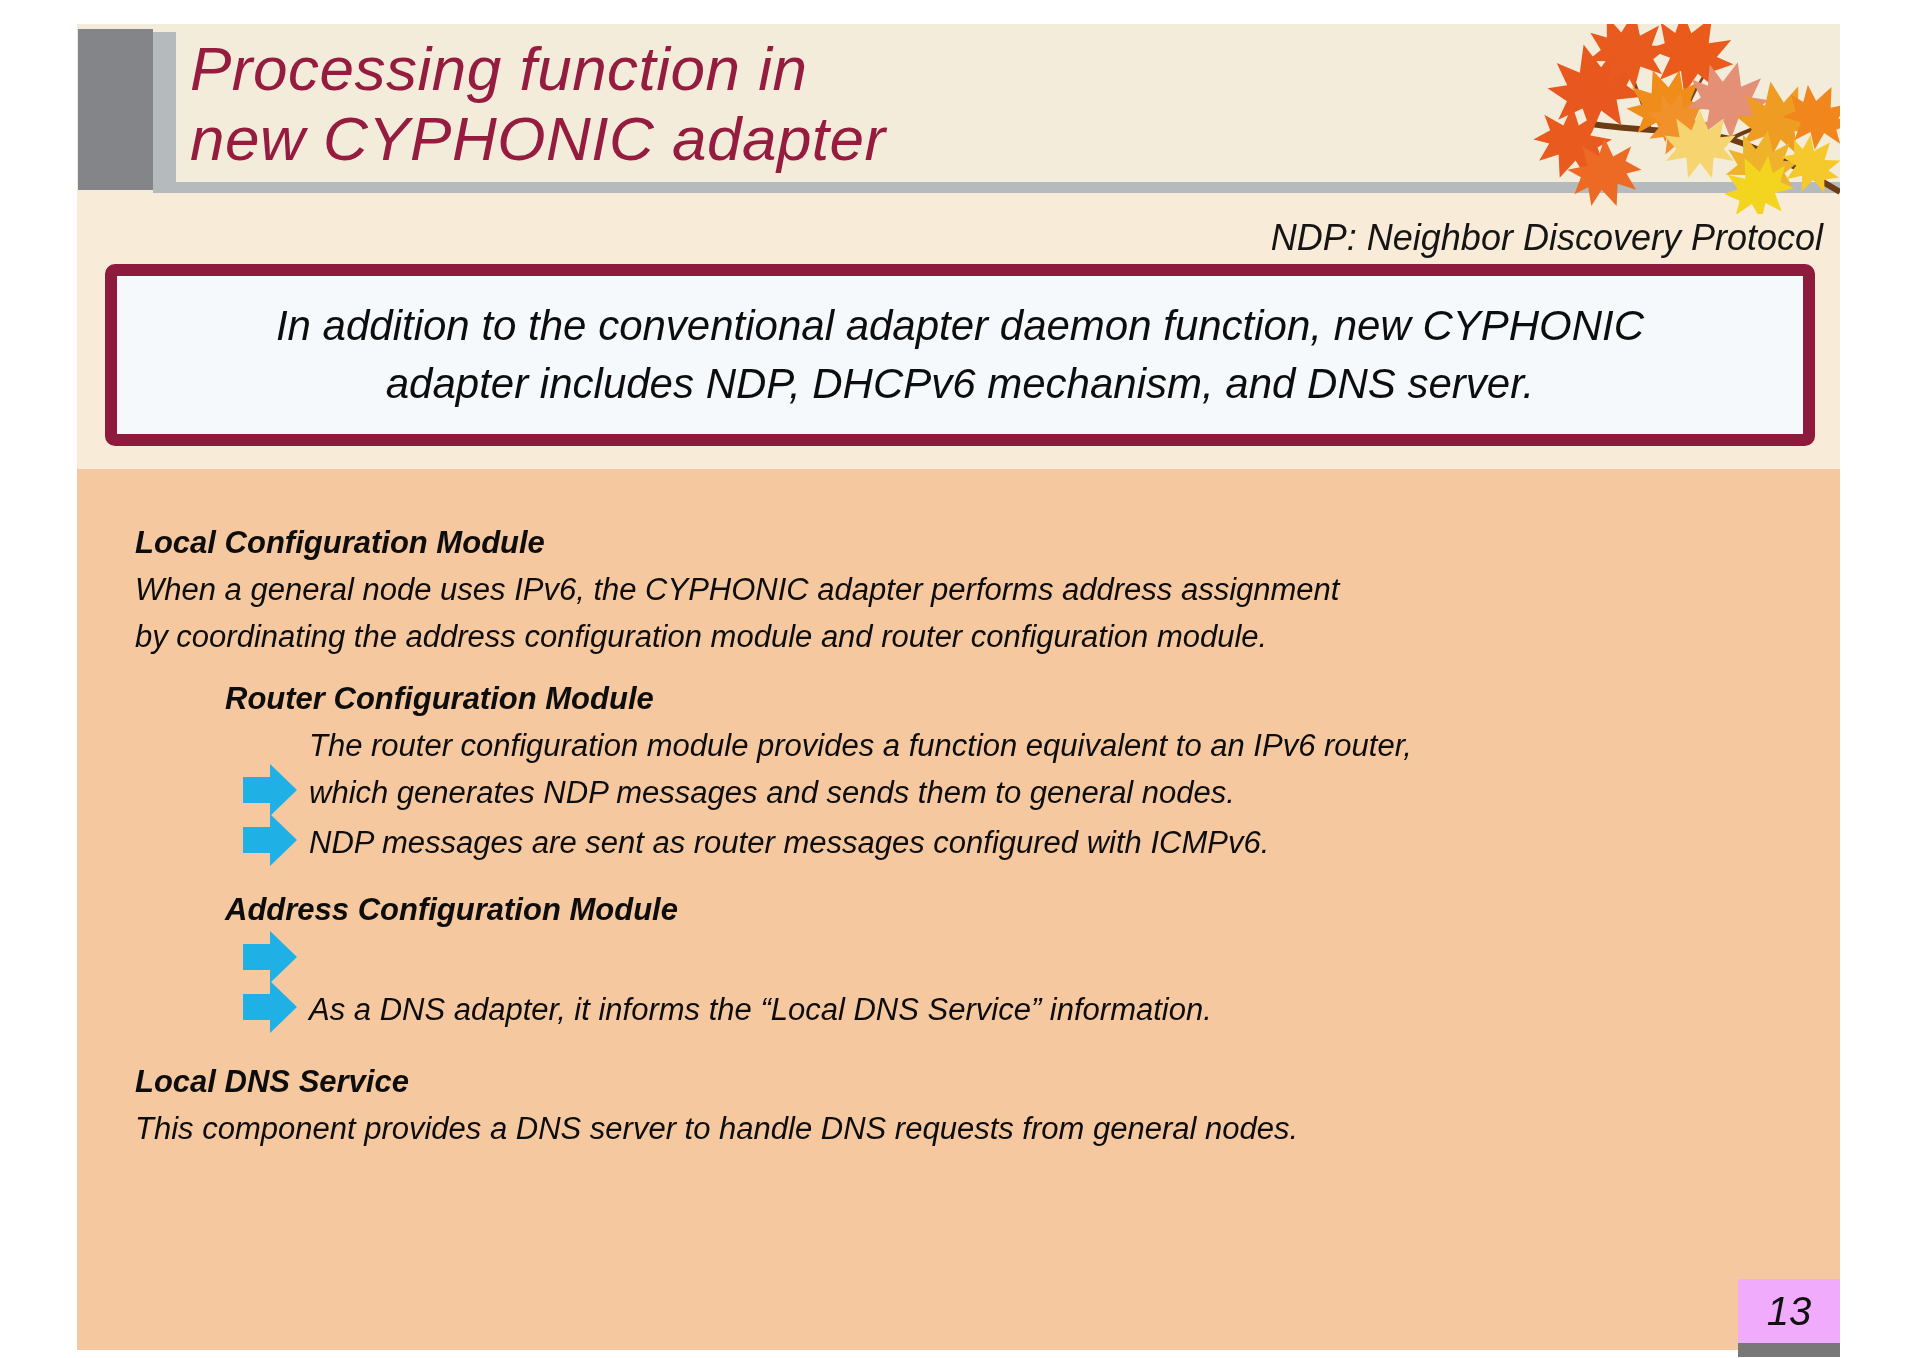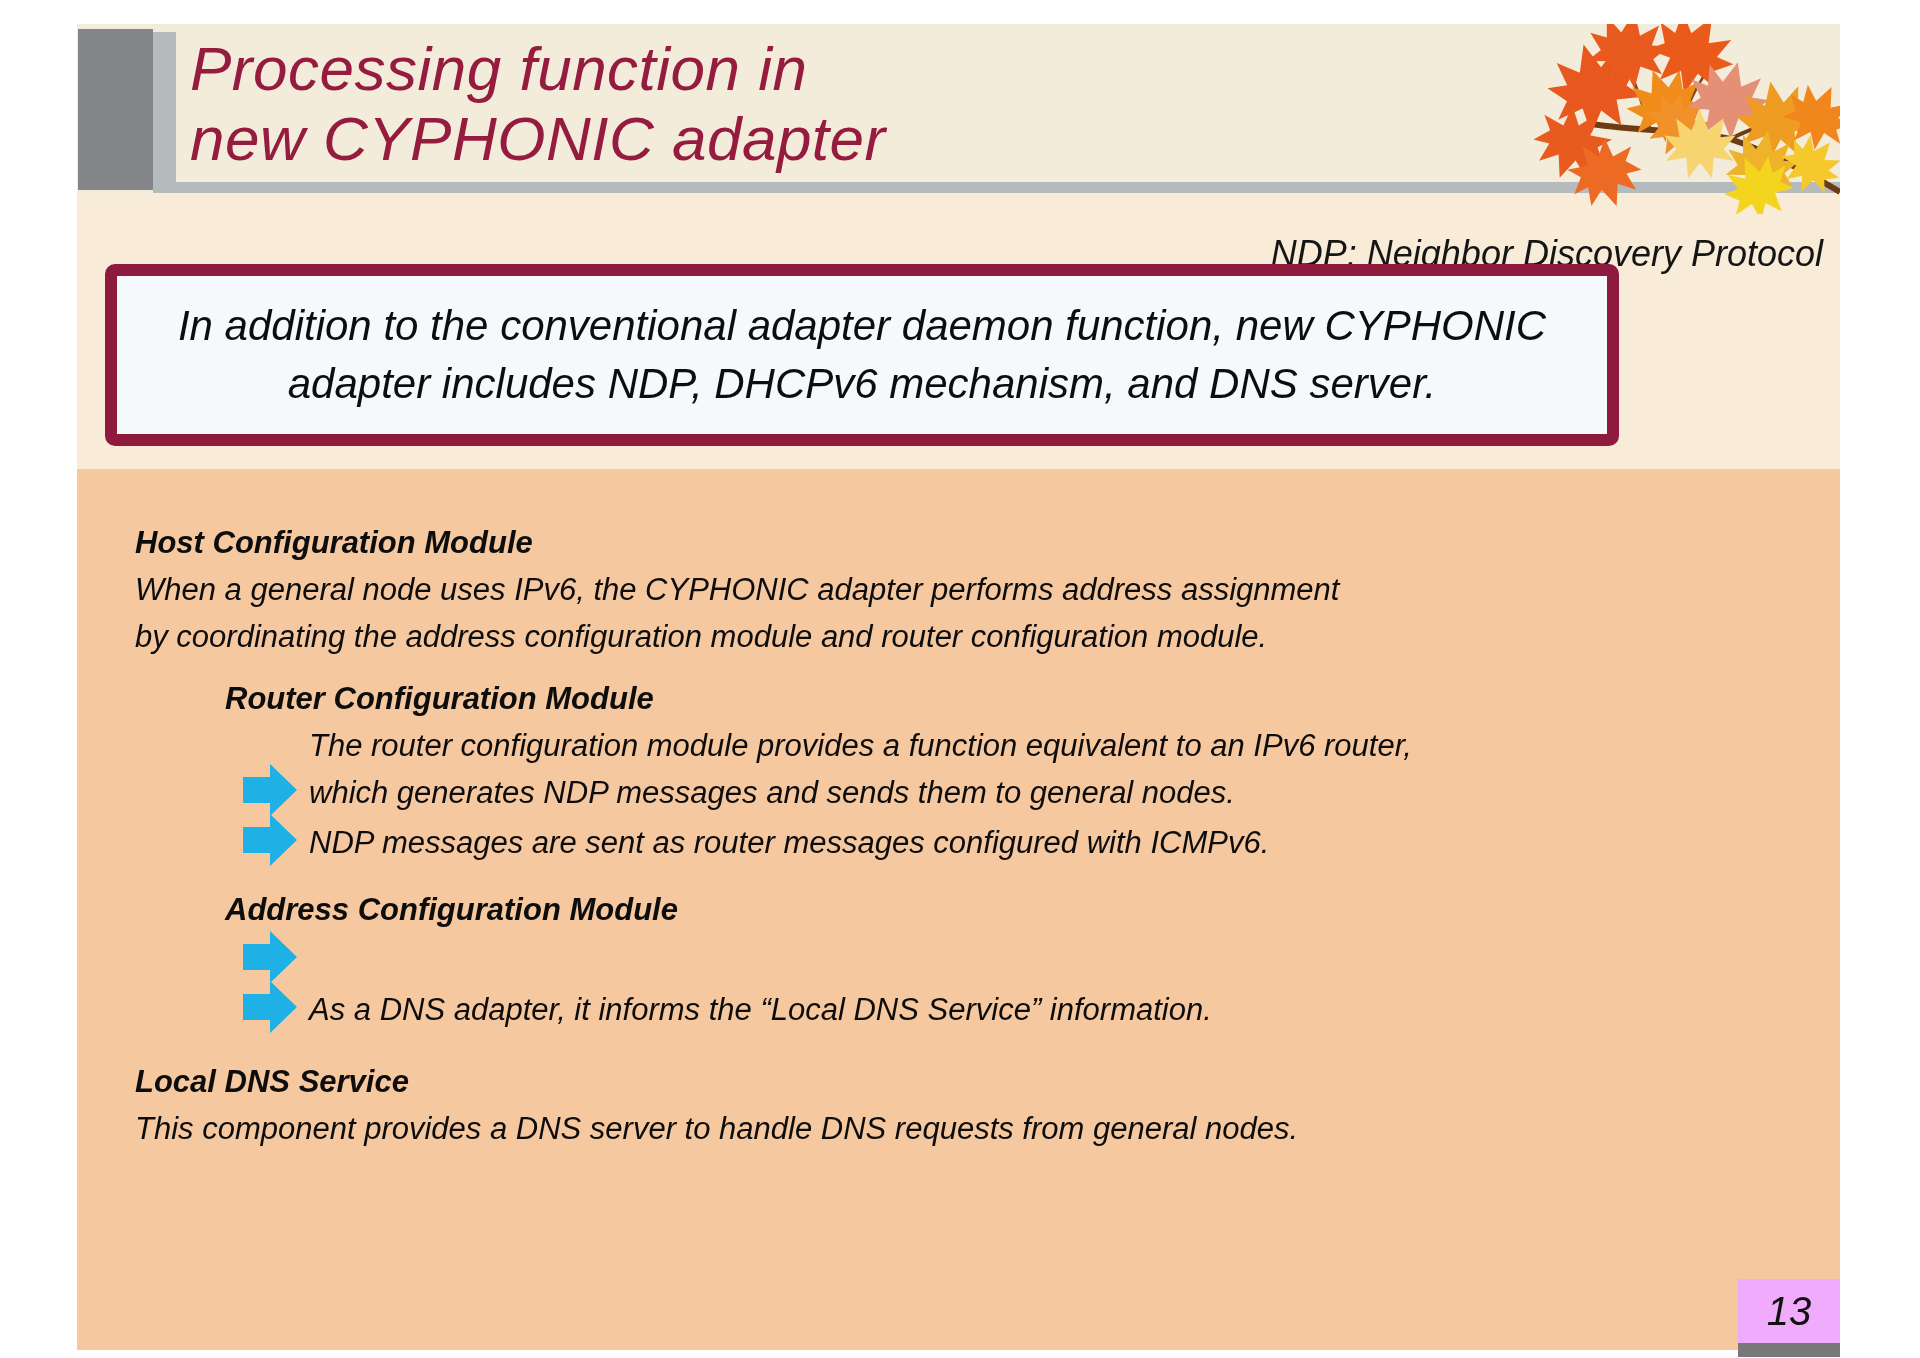--- a/index.html
+++ b/index.html
@@ -11,23 +11,23 @@
   .bar-dark{position:absolute;left:1px;top:5px;width:75px;height:161px;background:#838588;}
   .bar-light-v{position:absolute;left:76px;top:8px;width:23px;height:162px;background:#b5bbbd;}
   .divider{position:absolute;left:76px;top:158px;width:1687px;height:11px;background:#b5bbbd;}
   .title{position:absolute;left:113px;top:10px;font-size:62px;line-height:70px;
          color:#951b3f;white-space:pre-line;letter-spacing:0.5px;}
 
   .band{position:absolute;left:0;top:169px;width:100%;height:276px;background:#f8ebd8;}
 
   .leaves{position:absolute;right:0;top:0;width:310px;height:190px;z-index:5;}
 
-  .ndp-note{position:absolute;top:192px;right:17px;font-size:36px;line-height:44px;color:#151515;z-index:2;margin-top:16px;}
+  .ndp-note{position:absolute;top:192px;right:17px;font-size:36px;line-height:44px;color:#151515;z-index:2;}
 
-  .highlight-box{position:absolute;left:28px;top:240px;width:1514px;height:182px;box-sizing:border-box;
+  .highlight-box{position:absolute;left:28px;top:240px;width:1710px;height:182px;box-sizing:border-box;
                  border:12px solid #8e1b3e;border-radius:10px;background:#f5f9fc;
                  display:flex;align-items:center;justify-content:center;z-index:2;}
   .highlight-box .box-text{font-size:42px;line-height:58px;text-align:center;white-space:pre-line;color:#0d0d0d;}
 
   
   .content{position:absolute;left:0;top:445px;width:100%;height:881px;box-sizing:border-box;
            background:#f6c8a0;padding:50px 30px 0 58px;font-size:31px;line-height:47px;color:#0d0d0d;}
   .sec-heading{font-weight:bold;white-space:pre-line;}
   .sec-body{white-space:pre-line;}
   .sub-heading{font-weight:bold;margin-left:90px;white-space:pre-line;}
@@ -82,21 +82,21 @@
 
     <div class="ndp-note">NDP: Neighbor Discovery Protocol</div>
 
     <div class="highlight-box">
       <div class="box-text">In addition to the conventional adapter daemon function, new CYPHONIC
 adapter includes NDP, DHCPv6 mechanism, and DNS server.</div>
     </div>
 
     <div class="content">
 
-      <div class="sec-heading">Host Configuration Module</div>
+      <div class="sec-heading">Local Configuration Module</div>
       <div class="sec-body">When a general node uses IPv6, the CYPHONIC adapter performs address assignment
 by coordinating the address configuration module and router configuration module.</div>
 
       <div class="sub-heading mt15">Router Configuration Module</div>
 
       <div class="bullet">
         <svg class="arrow" viewBox="0 0 54 52">
           <polygon points="0,13 27,13 27,0 54,26 27,52 27,39 0,39" fill="#1FB0E6"></polygon>
         </svg>
         <div class="bullet-text">The router configuration module provides a function equivalent to an IPv6 router,

